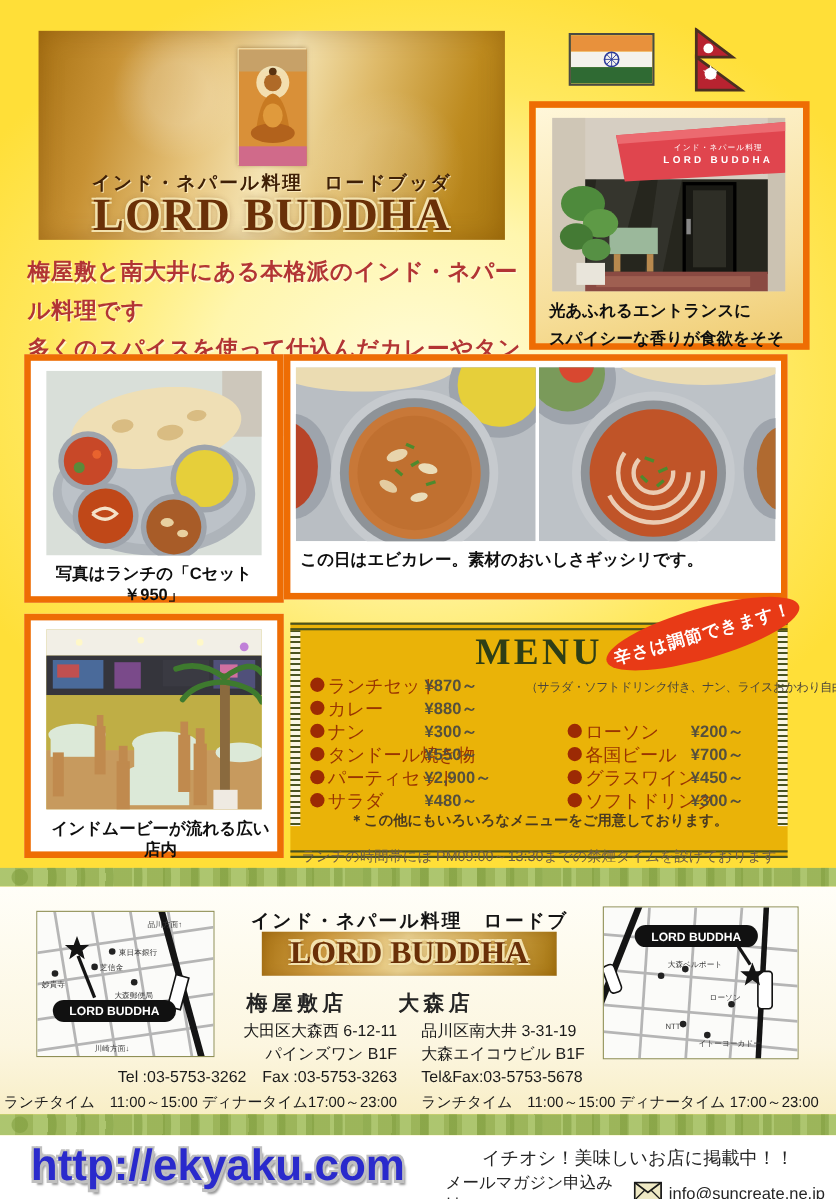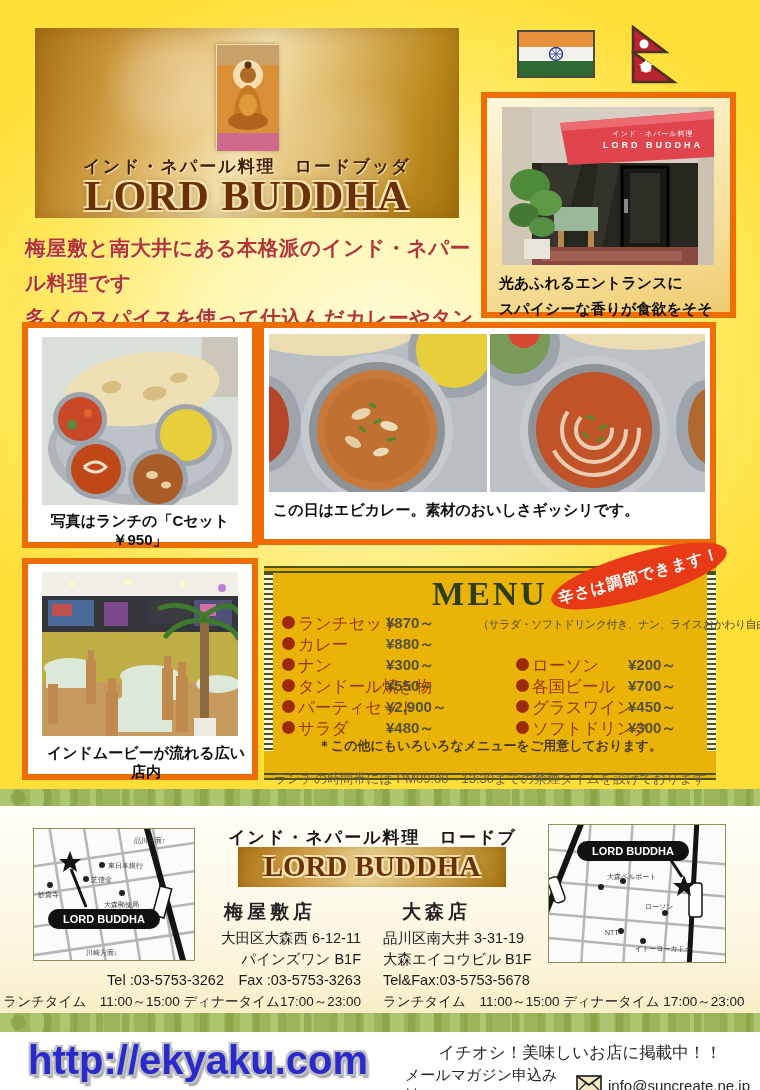--- a/index.html
+++ b/index.html
@@ -91,21 +91,21 @@
 .map-card { position:absolute; background:#FFFFFF; border:1px solid #8F8F55; }
 .map-left { left:33px; top:828px; width:162px; height:133px; }
 .map-right { left:548px; top:824px; width:178px; height:139px; }
 .stores-heading { position:absolute; left:220px; top:826px; width:305px; text-align:center;
   font-size:17px; font-weight:bold; color:#141414; letter-spacing:2px; }
 .stores-banner { position:absolute; left:238px; top:847px; width:268px; height:40px;
   background:linear-gradient(105deg,#A97315 0%, #D3A145 22%, #EED796 48%, #D8B15B 72%, #A5740F 100%);
   box-shadow:inset 0 0 10px rgba(120,70,0,.35); }
 .banner-title { position:absolute; left:0; top:3px; font-size:29px; }
 .store-name { position:absolute; top:899px; font-size:19px; font-weight:600; color:#242424; letter-spacing:4px; }
-.sn-ume { left:224px; } .sn-omori { left:402px;text-align:right; }
+.sn-ume { left:224px; } .sn-omori { left:362px;text-align:right; }
 .addr { position:absolute; top:928px; font-size:14.5px; color:#1A1A1A; line-height:21px; white-space:nowrap; }
 .addr-left { right:399px; text-align:right; }
 .addr-right { left:383px; text-align:left; }
 .hours { font-size:13.5px; }
 
 
 .footer-url { position:absolute; left:28px; top:1038px; font-size:40px; font-weight:bold;
   color:#2A2ACC; letter-spacing:0px; text-decoration:none;
   text-shadow:-2px -2px 0 #BFBFBF, 2px -2px 0 #BFBFBF, -2px 2px 0 #BFBFBF, 2px 2px 0 #BFBFBF, 3px 4px 2px #9a9a9a; }
 .footer-promo { position:absolute; left:420px; top:1042px; width:320px; text-align:center;

